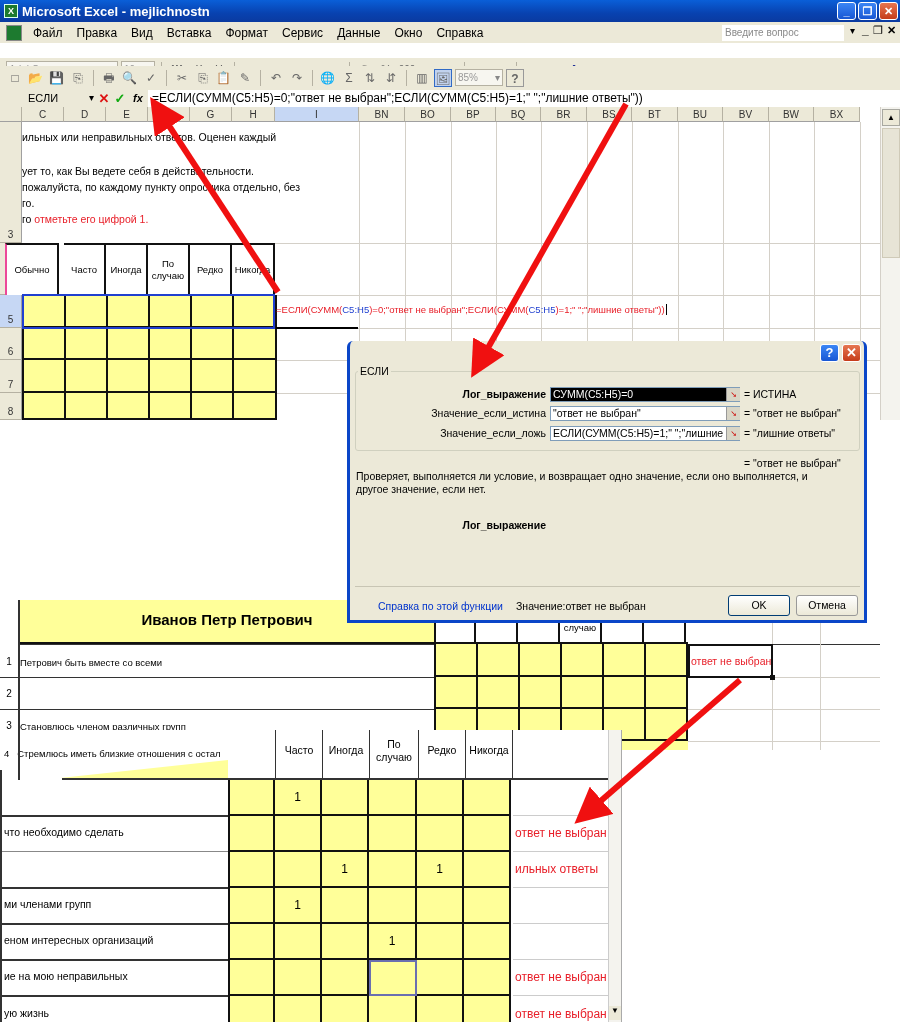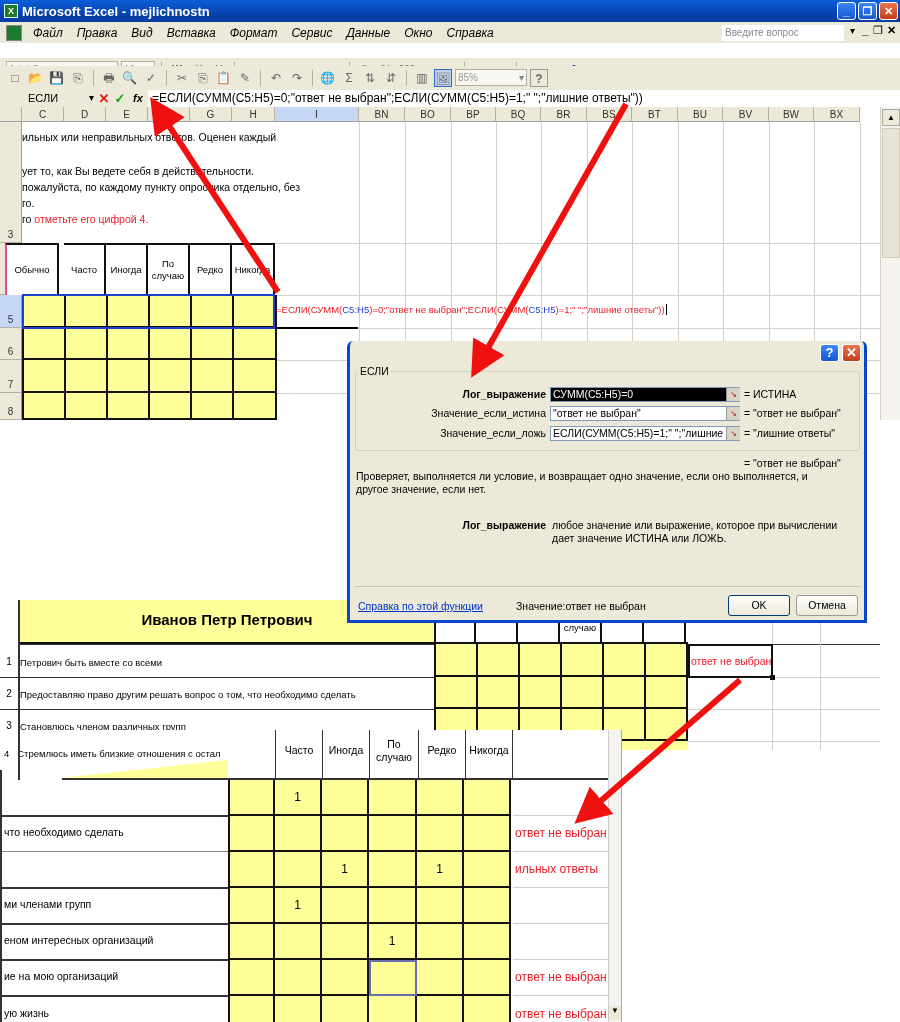--- a/index.html
+++ b/index.html
@@ -6,21 +6,21 @@
   body { width: 900px; height: 1022px; position: relative; overflow: hidden; background: #fff; font-family: "Liberation Sans", sans-serif; font-size: 11px; color: #000; }
   .abs { position: absolute; }
 
   
   #win { left: 0; top: 0; width: 900px; height: 420px; background: #fff; overflow: hidden; }
   .titlebar { left: 0; top: 0; width: 900px; height: 22px; background: linear-gradient(#0a5fd8, #0842b0 60%, #0a3aa0); color: #fff; font-weight: bold; font-size: 13px; display: flex; align-items: center; padding-left: 4px; }
   .titlebar .appicon { width: 14px; height: 14px; background: #1d7a2f; border: 1px solid #dfe; color: #fff; font-size: 9px; line-height: 12px; text-align: center; margin-right: 4px; }
   .wbtn { position: absolute; top: 2px; width: 19px; height: 18px; border: 1px solid #fff; border-radius: 3px; background: linear-gradient(#3b86f5, #1857d4); color: #fff; font-size: 11px; line-height: 16px; text-align: center; }
   .wbtn.close { background: linear-gradient(#e67650, #c53c1a); }
   .menubar { left: 0; top: 22px; width: 900px; height: 21px; background: #ece9d8; display: flex; align-items: center; font-size: 12px; }
-  .menubar .mi { padding: 0 7px; font-style: italic; }
+  .menubar .mi { padding: 0 7px; }
   .menubar .xlicon { width: 16px; height: 16px; margin: 0 4px 0 6px; background: #1d7a2f; border: 1px solid #888; }
   .askbox { position: absolute; left: 722px; top: 3px; width: 122px; height: 16px; background: #fff; color: #8a8a8a; font-size: 10px; padding-left: 3px; line-height: 16px; }
   .toolbar { left: 0; width: 900px; height: 23px; background: #ece9d8; display: flex; align-items: center; padding-left: 6px; gap: 3px; }
   .tb1 { top: 58px; } .tb2 { top: 66px; }
   .tbsel { height: 17px; border: 1px solid #b5b1a2; background: #f7f6f0; color: #999; font-size: 10px; line-height: 15px; padding-left: 2px; position: relative; }
   .tbsel::after { content: "▾"; position: absolute; right: 2px; top: 0; color: #888; }
   .ti { width: 18px; height: 18px; text-align: center; line-height: 18px; font-size: 12px; color: #666; }
   .tsep { width: 1px; height: 16px; background: #b5b1a2; margin: 0 3px; }
   .formulabar { left: 0; top: 89px; width: 900px; height: 18px; background: #ece9d8; display: flex; align-items: center; }
   .namebox { width: 96px; height: 16px; padding-left: 28px; font-size: 11px; line-height: 16px; position: relative; }
@@ -52,21 +52,21 @@
   .grp { left: 5px; top: 30px; width: 505px; height: 80px; border: 1px solid #d0d0bf; border-radius: 3px; }
   .grplabel { left: 8px; top: 24px; background: #ece9d8; padding: 0 2px; font-size: 10.5px; }
   .arglabel { width: 196px; text-align: right; font-size: 10.5px; }
   .argbox { left: 200px; width: 190px; height: 15px; border: 1px solid #7f9db9; background: #fff; font-size: 10.5px; line-height: 13px; padding-left: 2px; white-space: nowrap; overflow: hidden; }
   .argbox.hl { background: #000; color: #fff; }
   .refbtn { left: 376px; width: 14px; height: 13px; background: #d8d5c6; border-left: 1px solid #999; font-size: 8px; color: #c00; text-align: center; line-height: 13px; }
   .argres { left: 394px; font-size: 10.5px; white-space: nowrap; }
   .dlgtext { font-size: 10.5px; line-height: 13px; }
   .okbtn { height: 21px; border: 1px solid #003c74; border-radius: 3px; background: linear-gradient(#fff, #ece9d8); font-size: 10.5px; text-align: center; line-height: 19px; }
   .hline { left: 5px; top: 245px; width: 505px; height: 1px; background: #c8c5b4; }
-  .link { color: #0033cc; text-decoration: underline; font-size: 10.5px; }
+  .link { color: #0033cc; font-size: 10.5px; margin-left: 20px; }
 
   
   #p2 { left: 0; top: 600px; width: 880px; height: 150px; background: #fff; overflow: hidden; }
   .p2num { left: 0; width: 18px; text-align: center; font-size: 10px; }
   .p2q { left: 20px; font-size: 9.5px; white-space: nowrap; }
   .p2title { left: 20px; top: 0; width: 414px; height: 44px; background: #ffff99; font-weight: bold; font-size: 15px; text-align: center; line-height: 40px; border-bottom: 2px solid #111; }
 
   
   #p3 { left: 0; top: 730px; width: 622px; height: 292px; background: #fff; overflow: hidden; border-right: 1px solid #aaa; }
   .p3hdr { font-size: 10.5px; text-align: center; line-height: 13px; }
@@ -154,21 +154,21 @@
     <span class="ti">↶</span>
     <span class="ti">↷</span>
     <span class="tsep"></span>
     <span class="ti">🌐</span>
     <span class="ti">Σ</span>
     <span class="ti">⇅</span>
     <span class="ti">⇵</span>
     <span class="tsep"></span>
     <span class="ti">▥</span>
     <span class="ti" style="border:1px solid #316ac5;background:#c1d2ee">🖼</span>
-    <span class="tbsel" style="width:72px">85%</span>
+    <span class="tbsel" style="width:48px">85%</span>
     <span class="ti" style="border:1px solid #999;font-weight:bold">?</span>
   </div>
 
   <div class="abs formulabar">
     <span class="namebox">ЕСЛИ</span>
     <span class="fbtn" style="color:#d11">✕</span>
     <span class="fbtn" style="color:#1a1">✓</span>
     <span class="fbtn" style="font-style:italic;font-size:11px;width:20px">fx</span>
     <span class="fxinput">=ЕСЛИ(СУММ(C5:H5)=0;"ответ не выбран";ЕСЛИ(СУММ(C5:H5)=1;" ";"лишние ответы"))</span>
   </div>
@@ -215,21 +215,21 @@
   <div class="abs rowhdr" style="top:243px;height:52px">4</div>
   <div class="abs rowhdr sel" style="top:295px;height:33px">5</div>
   <div class="abs rowhdr" style="top:328px;height:32px">6</div>
   <div class="abs rowhdr" style="top:360px;height:33px">7</div>
   <div class="abs rowhdr" style="top:393px;height:27px">8</div>
 
   <div class="abs instr" style="top:131px">ильных или неправильных ответов. Оценен каждый</div>
   <div class="abs instr" style="top:165px">ует то, как Вы ведете себя в действительности.</div>
   <div class="abs instr" style="top:181px">пожалуйста, по каждому пункту опросника отдельно, без</div>
   <div class="abs instr" style="top:197px">го.</div>
-  <div class="abs instr" style="top:213px"><span>го </span><span class="red">отметьте его цифрой 4.</span></div>
+  <div class="abs instr" style="top:213px"><span>го </span><span class="red">отметьте его цифрой 1.</span></div>
 
   <div class="abs thcell" style="left:5px;width:54px;border-left:2px solid #ec4899">Обычно</div>
   <div class="abs thcell" style="left:64px;width:42px">Часто</div>
   <div class="abs thcell" style="left:106px;width:42px">Иногда</div>
   <div class="abs thcell" style="left:148px;width:42px">По случаю</div>
   <div class="abs thcell" style="left:190px;width:42px">Редко</div>
   <div class="abs thcell" style="left:232px;width:43px">Никогда</div>
 
   <div class="abs" style="left:22px;top:295px;width:253px;height:125px;display:grid;grid-template-columns:42px 42px 42px 42px 42px 43px;grid-template-rows:33px 32px 33px 27px;border-left:2px solid #111">
     <div class="ycell"></div>
@@ -289,21 +289,20 @@
 
   <div class="abs arglabel" style="left:0;top:86px">Значение_если_ложь</div>
   <div class="abs argbox" style="top:85px">ЕСЛИ(СУММ(C5:H5)=1;" ";"лишние отв</div>
   <div class="abs refbtn" style="top:86px">↘</div>
   <div class="abs argres" style="top:86px">= "лишние ответы"</div>
 
   <div class="abs dlgtext" style="left:394px;top:116px">= "ответ не выбран"</div>
   <div class="abs dlgtext" style="left:6px;top:129px;width:460px">Проверяет, выполняется ли условие, и возвращает одно значение, если оно выполняется, и другое значение, если нет.</div>
 
   <div class="abs dlgtext" style="left:100px;top:178px;width:96px;text-align:right;font-weight:bold">Лог_выражение</div>
-  <div class="abs dlgtext" style="left:202px;top:178px;width:300px">любое значение или выражение, которое при вычислении дает значение ИСТИНА или ЛОЖЬ.</div>
 
   <div class="abs hline"></div>
   <div class="abs link" style="left:8px;top:259px">Справка по этой функции</div>
   <div class="abs dlgtext" style="left:166px;top:259px"><span>Значение:</span><span>ответ не выбран</span></div>
   <div class="abs okbtn" style="left:378px;top:254px;width:62px">OK</div>
   <div class="abs okbtn" style="left:446px;top:254px;width:62px;border-color:#999">Отмена</div>
 </div>
 
 <div id="p2" class="abs">
   <div class="abs" style="left:0;top:0;width:880px;height:150px;background:#fff"></div>
@@ -317,21 +316,20 @@
     <div style="width:42px;border-right:2px solid #111;font-size:9.5px;text-align:center">случаю</div>
     <div style="width:42px;border-right:2px solid #111"></div>
     <div style="width:42px;border-right:2px solid #111"></div>
   </div>
 
   <div class="abs" style="left:20px;top:44px;width:860px;height:1px;background:#333"></div>
 
   <div class="abs p2num" style="top:56px">1</div>
   <div class="abs p2q" style="top:57px">Петрович быть вместе со всеми</div>
   <div class="abs p2num" style="top:88px">2</div>
-  <div class="abs p2q" style="top:89px">Предоставляю право другим решать вопрос о том, что необходимо сделать</div>
   <div class="abs p2num" style="top:120px">3</div>
   <div class="abs p2q" style="top:121px">Становлюсь членом различных групп</div>
 
   <div class="abs" style="left:0;top:77px;width:434px;height:1px;background:#333"></div>
   <div class="abs" style="left:0;top:109px;width:434px;height:1px;background:#333"></div>
   <div class="abs" style="left:0;top:141px;width:434px;height:1px;background:#333"></div>
 
   <div class="abs" style="left:434px;top:44px;width:254px;height:106px;background:#ffff99;display:grid;grid-template-columns:repeat(6,1fr);grid-template-rows:33px 32px 32px 9px;border-left:2px solid #111">
     <div style="border-right:2px solid #111;border-bottom:2px solid #111"></div>
       <div style="border-right:2px solid #111;border-bottom:2px solid #111"></div>
@@ -445,21 +443,21 @@
   <div class="abs" style="left:513px;top:193px;width:95px;height:1px;background:#ccc"></div>
   <div class="abs" style="left:513px;top:229px;width:95px;height:1px;background:#ccc"></div>
   <div class="abs" style="left:513px;top:265px;width:95px;height:1px;background:#ccc"></div>
   <div class="abs" style="left:0;top:40px;width:2px;height:252px;background:#333"></div>
 
   <div class="abs p3q" style="top:96px">что необходимо сделать</div>
   <div class="abs p3res" style="top:96px">ответ не выбран</div>
   <div class="abs p3res" style="top:132px">ильных ответы</div>
   <div class="abs p3q" style="top:168px">ми членами групп</div>
   <div class="abs p3q" style="top:204px">еном интересных организаций</div>
-  <div class="abs p3q" style="top:240px">ие на мою организаций</div>
+  <div class="abs p3q" style="top:240px">ие на мою неправильных</div>
   <div class="abs p3res" style="top:240px">ответ не выбран</div>
   <div class="abs p3q" style="top:277px">ую жизнь</div>
   <div class="abs p3res" style="top:277px">ответ не выбран</div>
 
   <div class="abs" style="left:608px;top:0;width:14px;height:292px;background:#f4f3ee;border-left:1px solid #ccc"></div>
   <div class="abs" style="left:609px;top:276px;width:12px;height:14px;font-size:8px;text-align:center;background:#ece9d8">▼</div>
 </div>
 
 <svg class="arrows" width="900" height="1022">
   <defs>

